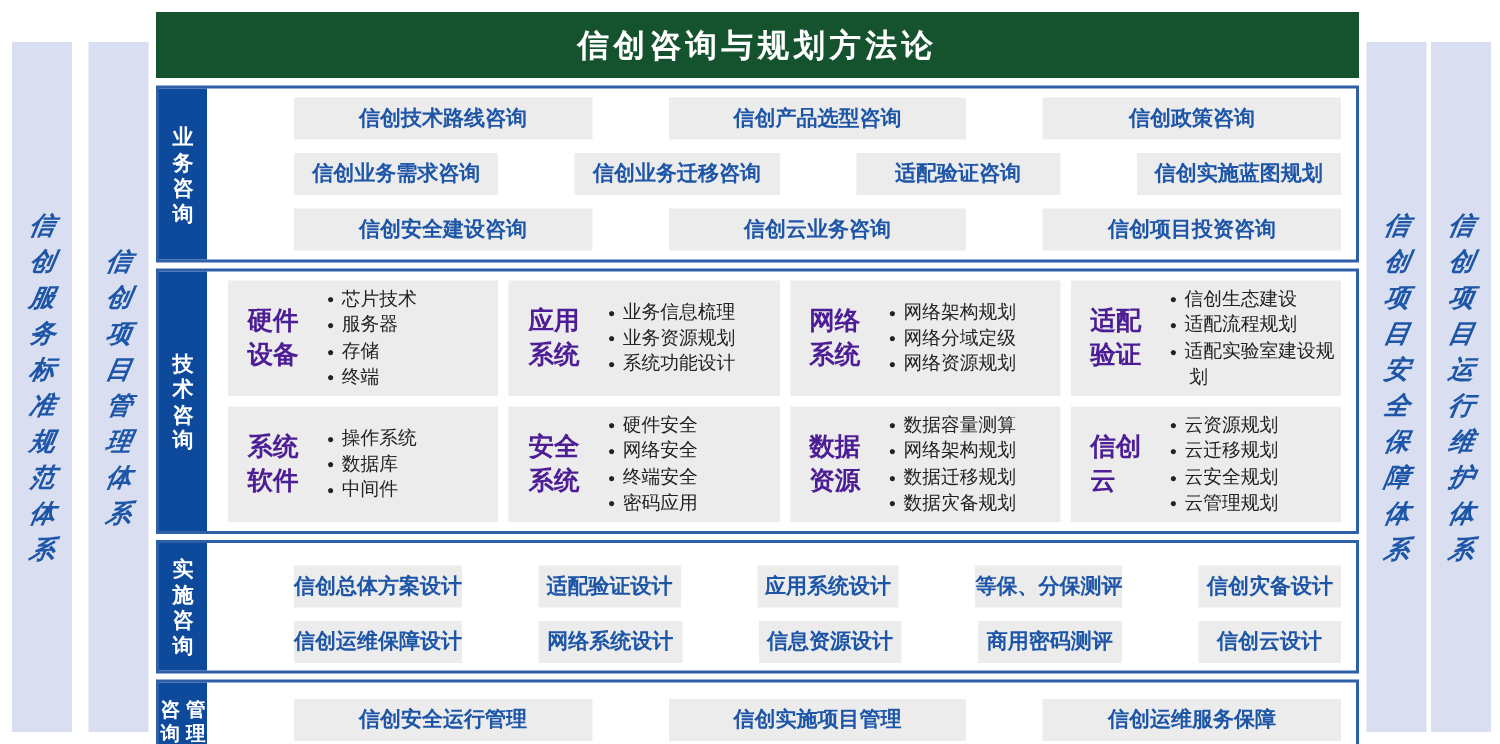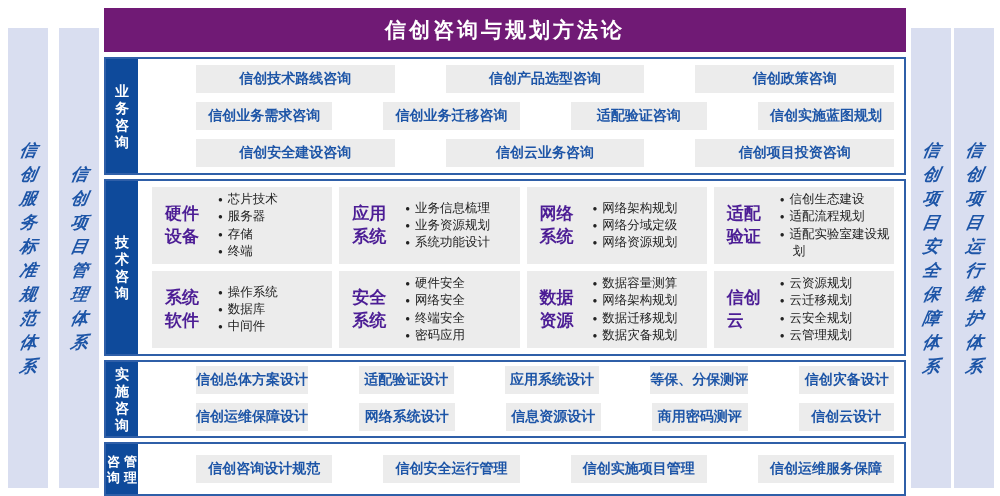--- a/index.html
+++ b/index.html
@@ -17,42 +17,42 @@
   .bar-l1{left:8px;} .bar-l2{left:59px;} .bar-r1{left:911px;} .bar-r2{left:954px;}
   .bar-label{
     display:flex; flex-direction:column; align-items:center; gap:1px;
     font-weight:bold; font-size:17px; color:#1d55a7; font-style:italic;
   }
   .bar-label span{ display:block; transform:skewX(-10deg); }
 
   
   .main { position:absolute; left:104px; top:8px; width:802px; }
   .header {
-    height:44px; background:#701a75; color:#ffffff;
+    height:44px; background:#14532d; color:#ffffff;
     display:flex; align-items:center; justify-content:center;
     font-size:21px; font-weight:bold; letter-spacing:3px; margin-bottom:5px;
   }
   .section {
     border:2px solid #2f5fa8; background:#ffffff;
     display:flex; margin-bottom:4px;
   }
   .sec-label {
     width:32px; background:#0e4a9b; color:#ffffff; flex-shrink:0;
     display:flex; flex-direction:column; align-items:center; justify-content:center;
     gap:3px; font-weight:bold; font-size:14px; line-height:1;
   }
   .sec-label span{ display:block; }
   .sec-label.grid2{
     display:grid; grid-template-rows:repeat(2,auto); grid-auto-flow:column;
     gap:3px 4px; align-content:center; justify-content:center; font-size:13px;
   }
   .sec-content { flex:1; display:flex; flex-direction:column; justify-content:center; }
   .sec-content.biz  { padding:6px 10px 6px 14px; gap:9px; }
   .sec-content.tech { padding:6px 10px 6px 14px; gap:7px; }
-  .sec-content.impl { padding:4px 10px 5px 14px; gap:9px; }
+  .sec-content.impl { padding:15px 10px 5px 14px; gap:9px; }
   .sec-content.mgmt { padding:11px 10px 11px 14px; }
 
   .row { display:flex; gap:7px; }
   .cell {
     flex:1; height:28px; background:#ececec;
     display:flex; align-items:center; justify-content:center;
     color:#1d55a7; font-weight:bold; font-size:14px; white-space:nowrap;margin-left:44px;
   }
   
   .tech-row { display:flex; gap:7px; }
@@ -269,21 +269,20 @@
 
   <div class="section">
     <div class="sec-label grid2">
         <span>咨</span>
         <span>询</span>
         <span>管</span>
         <span>理</span>
       </div>
     <div class="sec-content mgmt">
       <div class="row">
-        <div class="cell">信创咨询设计规范</div>
         <div class="cell">信创安全运行管理</div>
         <div class="cell">信创实施项目管理</div>
         <div class="cell">信创运维服务保障</div>
       </div>
     </div>
   </div>
 
 </div>
 
 </body></html>

